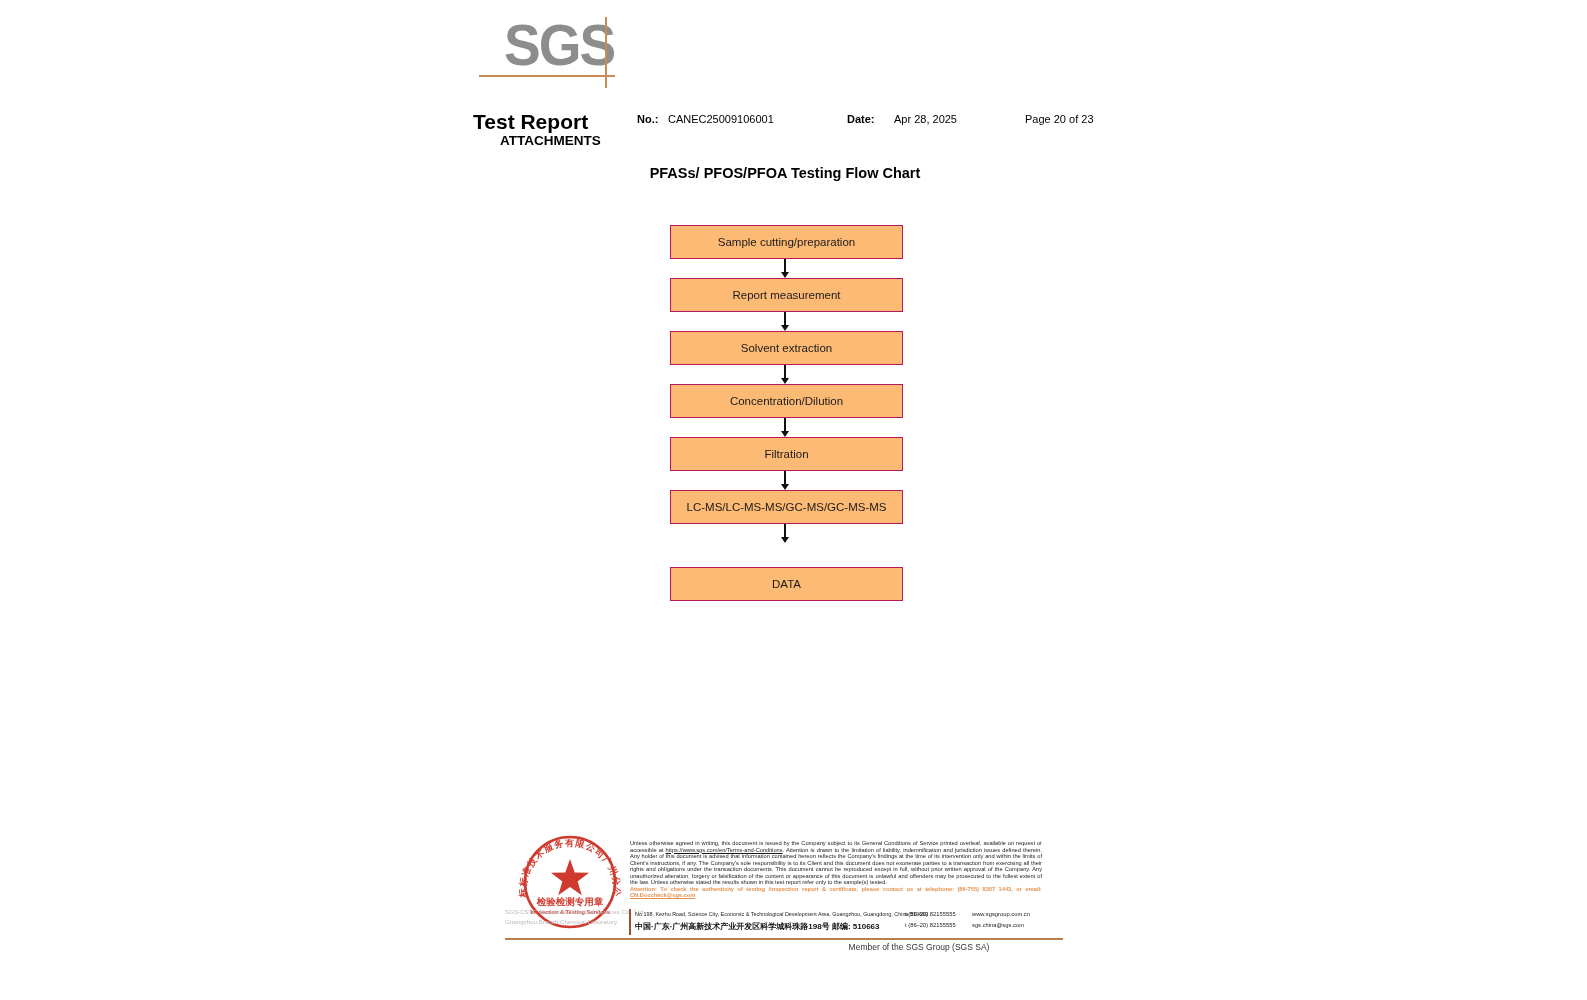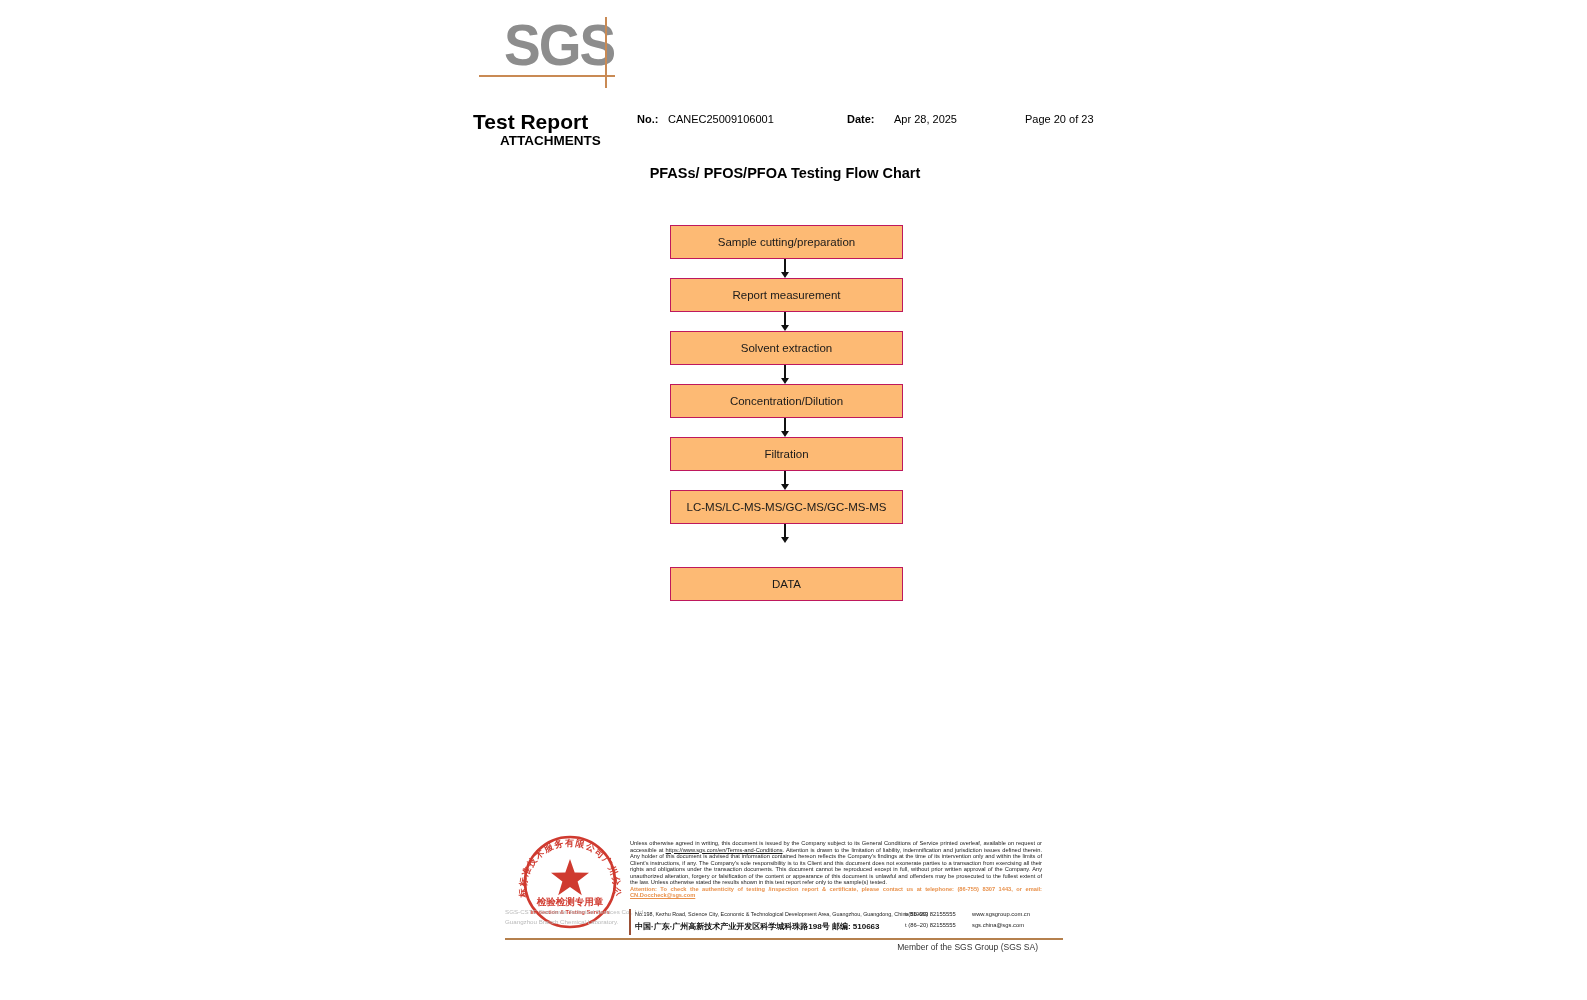--- a/index.html
+++ b/index.html
@@ -37,21 +37,21 @@
   .legal .attn{display:block;color:#e8904a;font-weight:bold;}
   .legal .attn .mail{text-decoration:underline;}
   .addr-bar{left:629px;top:909px;width:2px;height:26px;background:#9a4f35;}
   .addr-en{left:635px;top:911px;font-size:5.4px;color:#222;}
   .addr-cn{left:635px;top:921px;font-size:8px;color:#111;font-weight:bold;}
   .tel1{left:905px;top:911px;font-size:5.8px;color:#222;}
   .web {left:972px;top:911px;font-size:5.8px;color:#222;}
   .tel2{left:905px;top:922px;font-size:5.8px;color:#222;}
   .email{left:972px;top:922px;font-size:5.8px;color:#222;}
   .footer-line{left:505px;top:938px;width:558px;height:2px;background:#b5804d;}
-  .member{left:800px;top:942px;width:238px;text-align:right;font-size:8.5px;color:#333;}
+  .member{left:800px;top:942px;width:238px;text-align:center;font-size:8.5px;color:#333;}
 </style>
 </head>
 <body>
 
 <div class="abs logo-text">SGS</div>
 <div class="abs logo-hline"></div>
 <div class="abs logo-vline"></div>
 
 <div class="abs report-title">Test Report</div>
 <div class="abs attachments">ATTACHMENTS</div>

